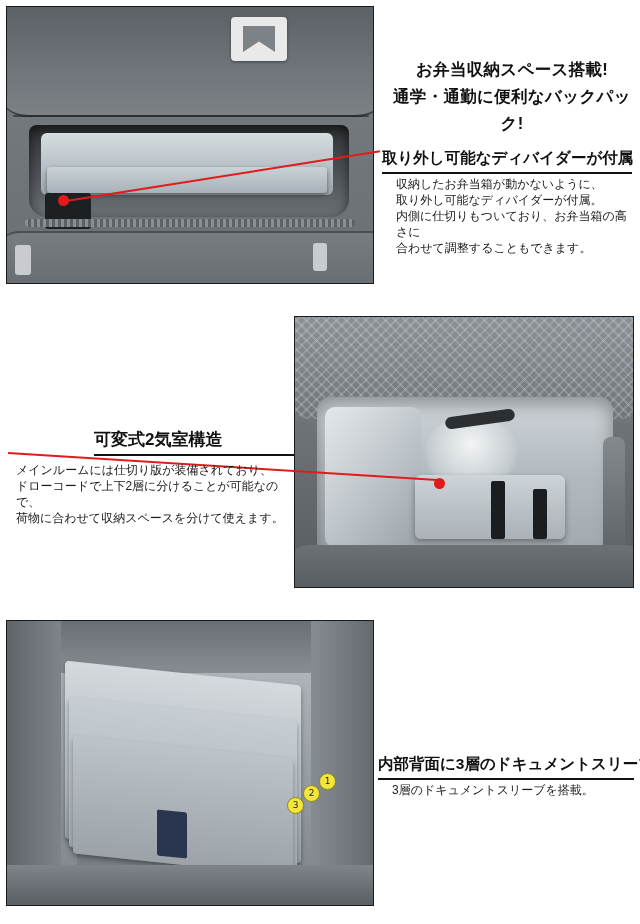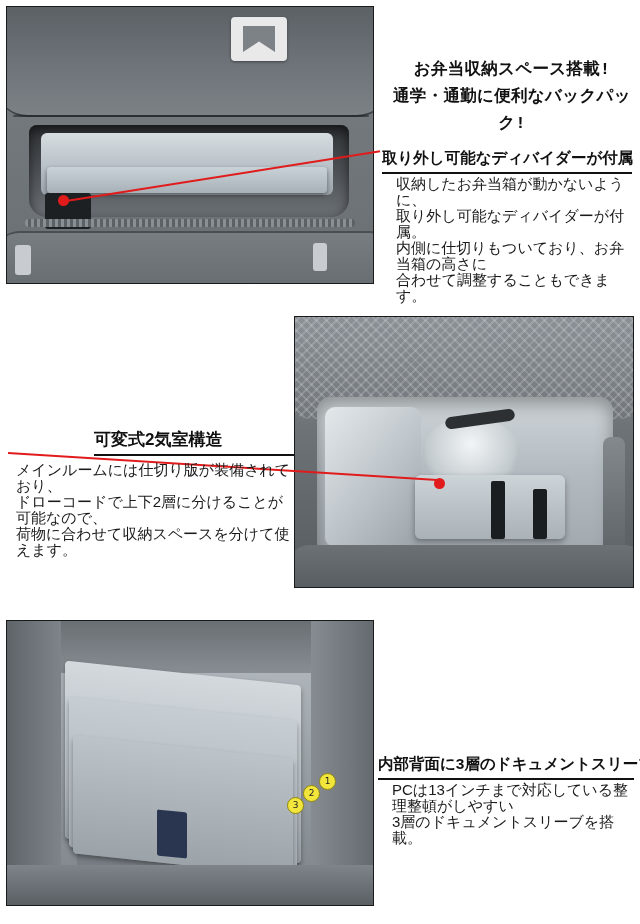--- a/index.html
+++ b/index.html
@@ -253,21 +253,21 @@
   .callout-dot {
     position: absolute;
     width: 11px; height: 11px;
     border-radius: 50%;
     background: #e11b1b;
   }
 
   
   .head-main {
     position: absolute;
-    font-family: Liberation Mono, monospace;
+    font-family: Liberation Sans, sans-serif;
     font-weight: bold;
     color: #111;
     letter-spacing: .3px;
   }
   #main-title {
     left: 388px; top: 56px; width: 248px;
     font-size: 16.5px;
     line-height: 27px;
     text-align: center;
   }
@@ -275,21 +275,21 @@
     position: absolute;
     font-weight: bold;
     font-size: 15.5px;
     color: #111;
     border-bottom: 2px solid #111;
     padding-bottom: 3px;
     white-space: nowrap;
   }
   .sec-body {
     position: absolute;
-    font-size: 15px;
+    font-size: 12px;
     line-height: 16px;
     color: #1a1a1a;
   }
 
   #t1-title { left: 382px; top: 148px; width: 250px; }
   #t1-body  { left: 396px; top: 176px; width: 240px; }
 
   #t2-title { left: 58px; top: 428px; width: 200px; font-size: 17px; margin-left: 36px; }
   #t2-body  { left: 16px; top: 462px; width: 280px; }
 
@@ -365,15 +365,14 @@
 
 <div class="sec-title" id="t2-title">可変式2気室構造</div>
 <div class="sec-body" id="t2-body">
   <div>メインルームには仕切り版が装備されており、</div>
   <div>ドローコードで上下2層に分けることが可能なので、</div>
   <div>荷物に合わせて収納スペースを分けて使えます。</div>
 </div>
 
 <div class="sec-title" id="t3-title">内部背面に3層のドキュメントスリーブ</div>
 <div class="sec-body" id="t3-body">
-  <div>PCは13インチまで対応している整理整頓がしやすい</div>
   <div>3層のドキュメントスリーブを搭載。</div>
 </div>
 
 </body></html>

